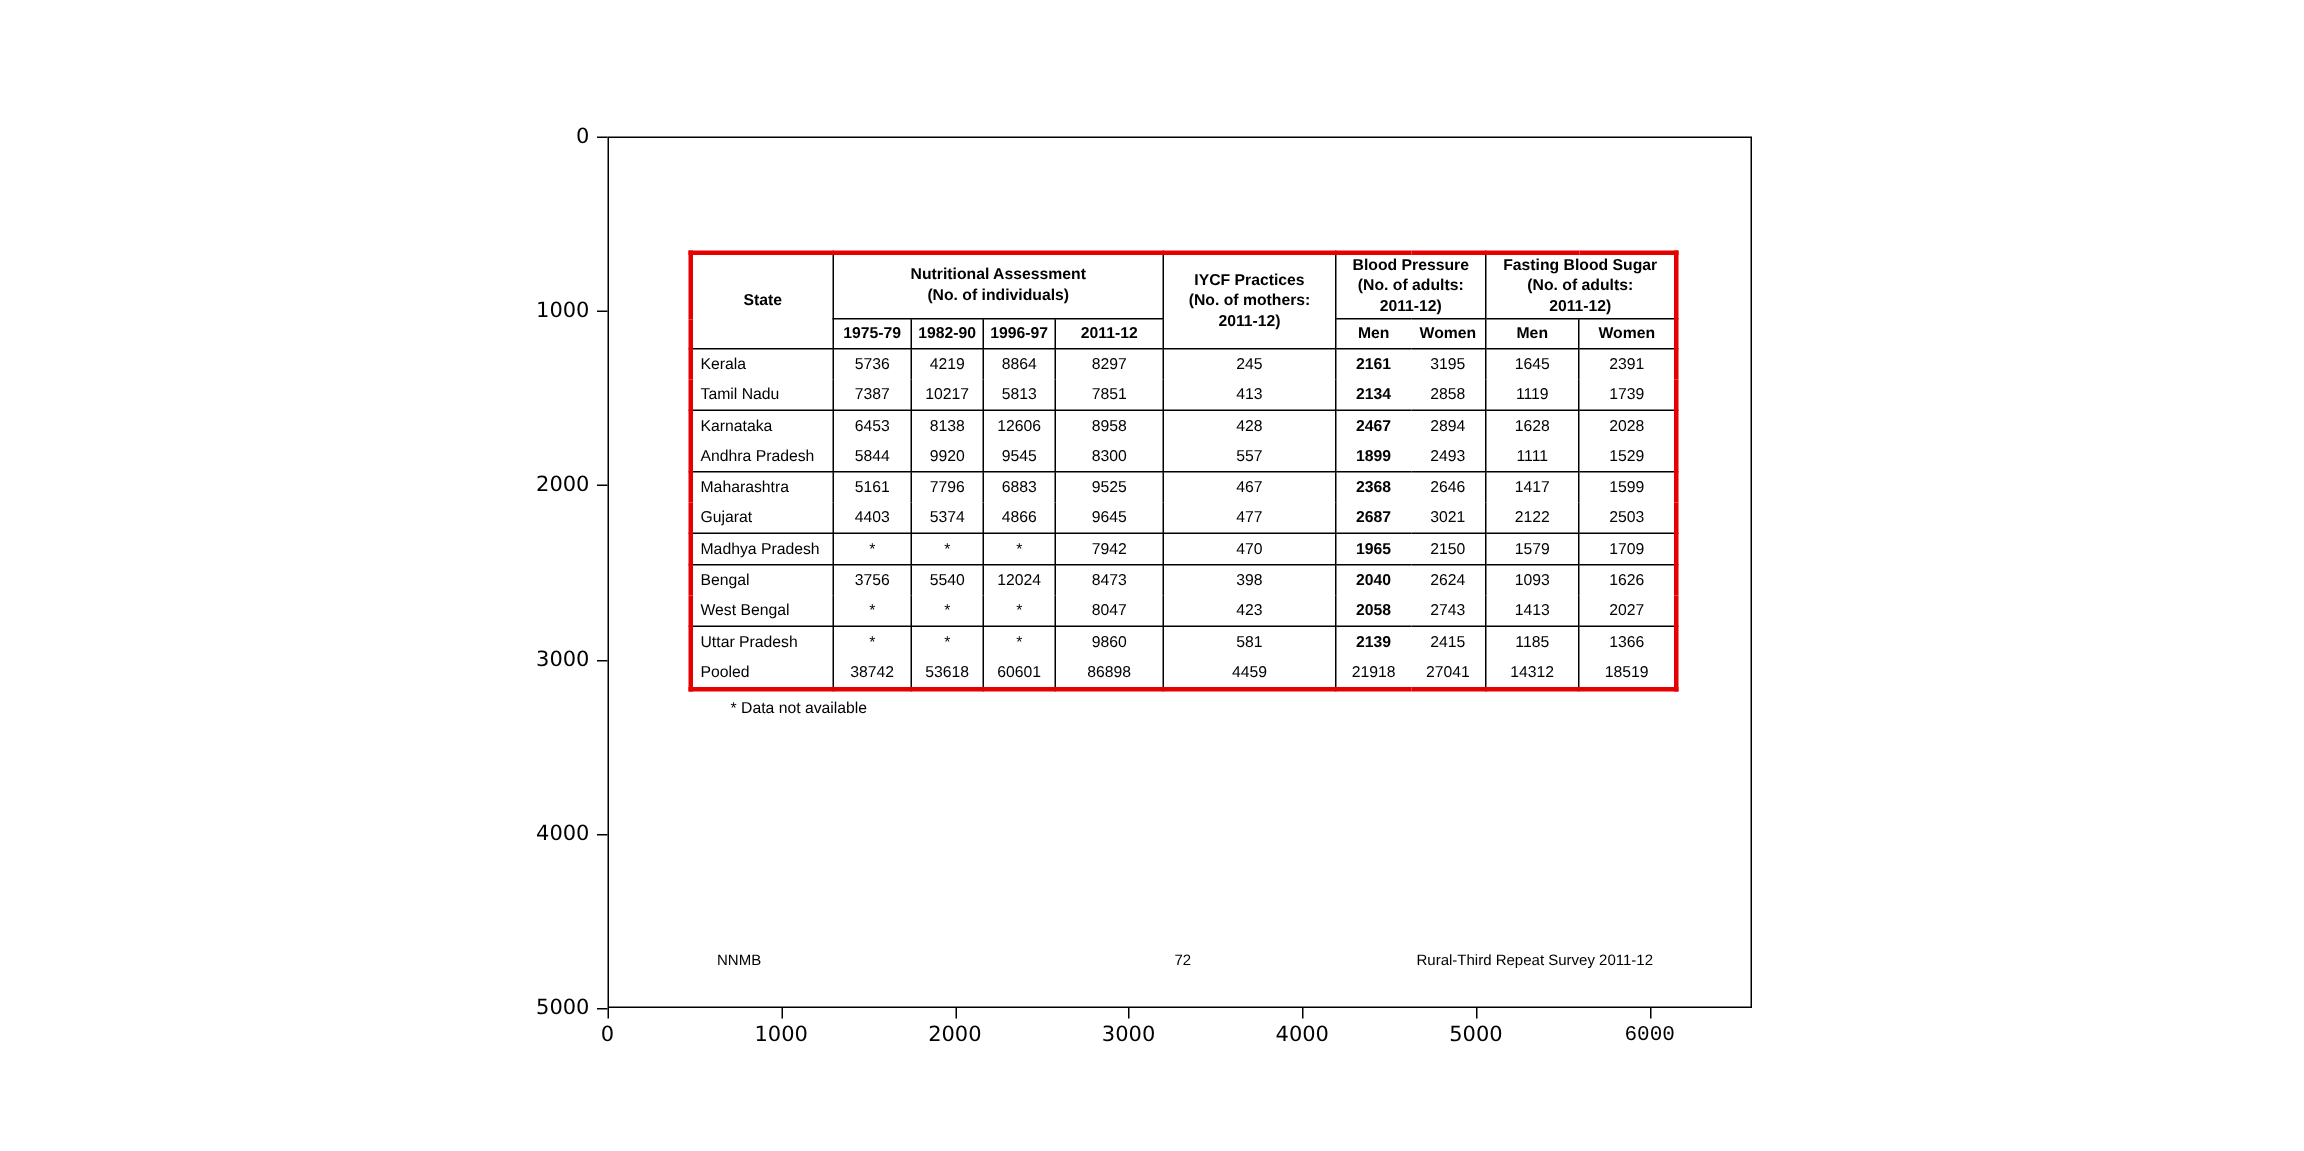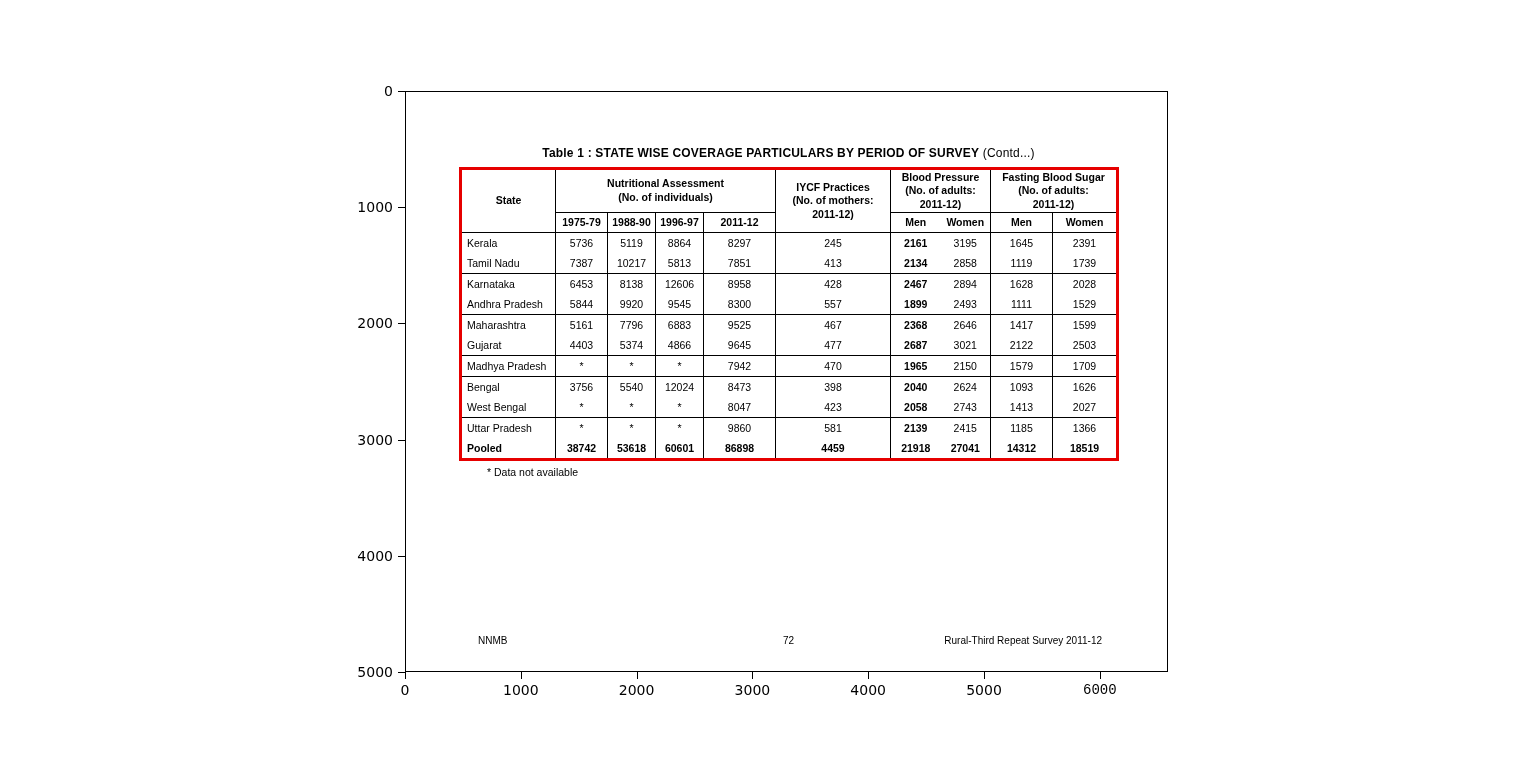--- a/index.html
+++ b/index.html
@@ -15,21 +15,21 @@
   
   .scan-title{position:absolute;left:460px;top:146px;width:657px;text-align:center;font-size:12px;font-weight:bold;color:#000;letter-spacing:.2px;}
   .scan-title .suffix{font-weight:normal;}
 
   table.survey{position:absolute;left:459px;top:167px;border-collapse:collapse;table-layout:fixed;background:#fff;border:3px solid #e60000;}
   table.survey th,table.survey td{border:1px solid #000;padding:0 3px;font-size:10.5px;color:#000;overflow:hidden;}
   table.survey th{font-weight:bold;text-align:center;white-space:pre-line;line-height:1.3;}
   table.survey td{text-align:center;border-top:none;border-bottom:none;font-weight:normal;}
   table.survey td.state{text-align:left;padding-left:5px;margin-top:36px;}
   table.survey tr.group-end td{border-bottom:1px solid #000;}
-  table.survey tr.bold-row td{font-weight:bold;}
+  table.survey tr.bold-row td{font-weight:normal;}
   
   table.survey th.bp-men{border-right:none;}
   table.survey th.bp-women{border-left:none;}
   table.survey td:nth-child(7){border-right:none;font-weight:bold;}
   table.survey td:nth-child(8){border-left:none;}
   table.survey thead th{height:auto;}
   table.survey tbody td{height:20px;}
 
   .footnote{position:absolute;left:487px;top:466px;font-size:10.5px;color:#000;}
   .page-footer{position:absolute;left:460px;top:635px;width:657px;font-size:10px;color:#000;}
@@ -67,23 +67,20 @@
       <div class="xtick" style="left: 752.4px; top: 672px;"></div>
       <div class="xtick-label" style="left: 752.4px; top: 682px;">3000</div>
       <div class="xtick" style="left: 868.2px; top: 672px;"></div>
       <div class="xtick-label" style="left: 868.2px; top: 682px;">4000</div>
       <div class="xtick" style="left: 984px; top: 672px;"></div>
       <div class="xtick-label" style="left: 984px; top: 682px;">5000</div>
       <div class="xtick" style="left: 1099.8px; top: 672px;"></div>
       <div class="xtick-label" style="left: 1099.8px; top: 682px; font-family: Liberation Mono, monospace;">6000</div>
     </div>
 
-  <div class="scan-title">
-    <span>Table 1 : STATE WISE COVERAGE PARTICULARS BY PERIOD OF SURVEY</span><span class="suffix"> (Contd...)</span>
-  </div>
 
   <table class="survey" style="border-color: rgb(230, 0, 0);">
     <colgroup>
       <col style="width:95px">
         <col style="width:52px">
         <col style="width:48px">
         <col style="width:48px">
         <col style="width:72px">
       <col style="width:115px">
         <col style="width:50px">
@@ -101,34 +98,34 @@
 2011-12)</th>
         <th colspan="2">Blood Pressure
 (No. of adults:
 2011-12)</th>
         <th colspan="2">Fasting Blood Sugar
 (No. of adults:
 2011-12)</th>
       </tr>
       <tr>
         <th style="height:19px">1975-79</th>
-        <th>1988-90</th>
+        <th>1982-90</th>
         <th>1996-97</th>
         <th>2011-12</th>
         <th class="bp-men">Men</th>
         <th class="bp-women">Women</th>
         <th>Men</th>
         <th>Women</th>
       </tr>
     </thead>
     <tbody>
         <tr>
           <td class="state">Kerala</td>
           <td>5736</td>
-          <td>5119</td>
+          <td>4219</td>
           <td>8864</td>
           <td>8297</td>
           <td>245</td>
           <td>2161</td>
           <td>3195</td>
           <td>1645</td>
           <td>2391</td>
         </tr>
         <tr class="group-end">
           <td class="state">Tamil Nadu</td>

